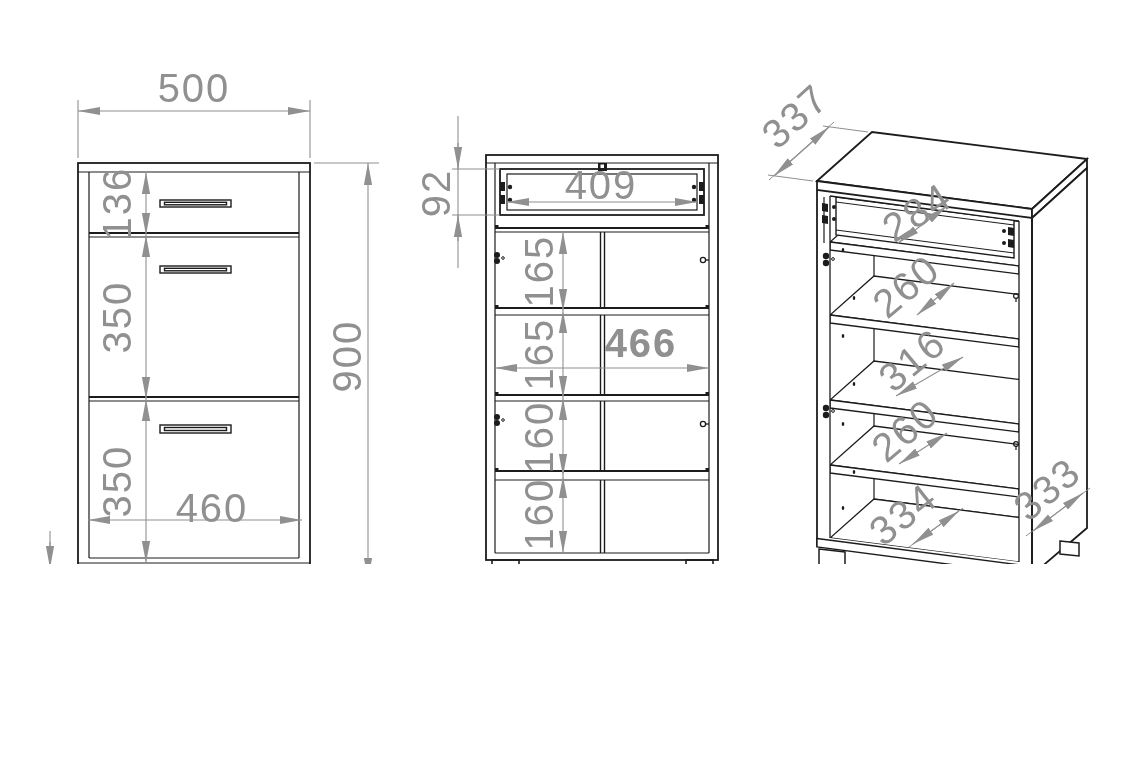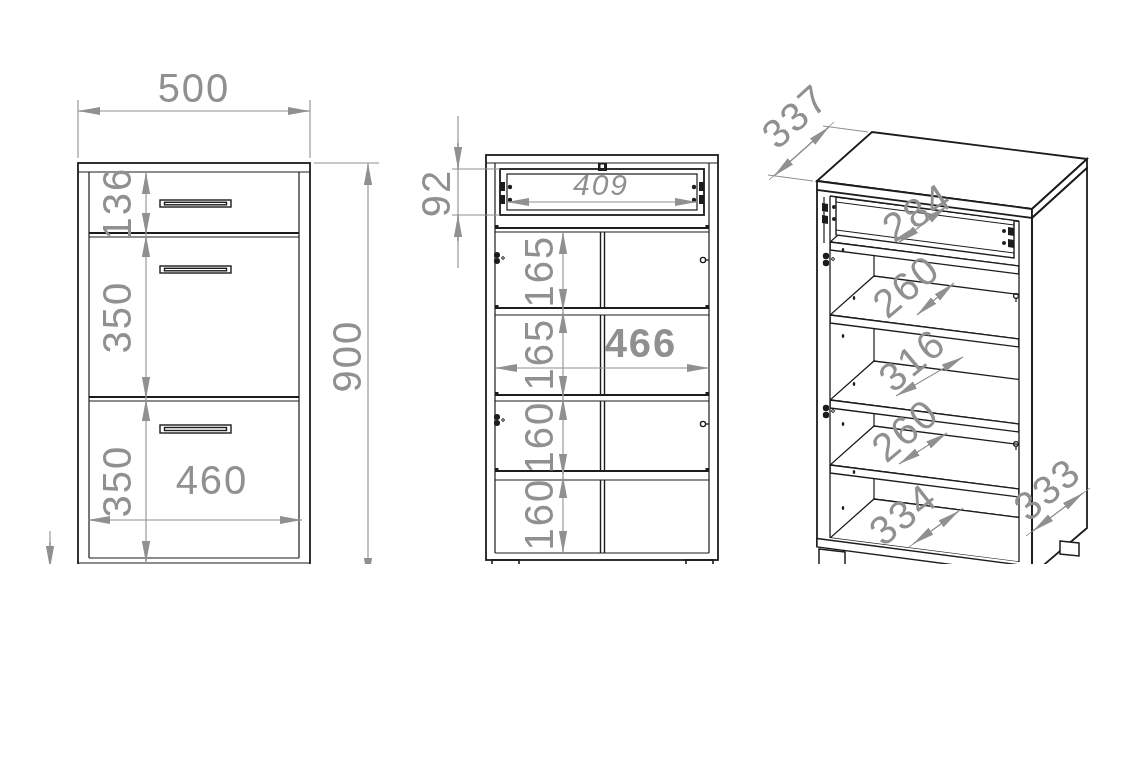--- a/index.html
+++ b/index.html
@@ -2,21 +2,21 @@
 <html><head>
 <meta charset="utf-8">
 <style>
   html,body{margin:0;padding:0;background:#fff;}
   .canvas{position:relative;width:1123px;height:564px;background:#fff;overflow:hidden;
           font-family:"Liberation Sans",sans-serif;}
   .canvas svg{position:absolute;left:0;top:0;}
   .dim{position:absolute;color:#909090;font-size:40px;letter-spacing:2px;line-height:1;
        transform:translate(-50%,-50%) rotate(var(--r,0deg));white-space:nowrap;
        font-family:"Liberation Sans",sans-serif;}
-  .dim.small{font-size:30px;font-style:italic;}
+  .dim.small{font-size:40px;}
 </style>
 </head>
 <body>
 
 <div class="canvas">
 
 <svg width="1123" height="764" viewBox="0 0 1123 764">
   <defs>
     <marker id="ah" markerUnits="userSpaceOnUse" markerWidth="22" markerHeight="10" refX="22" refY="5" orient="auto-start-reverse">
       <path d="M22,5 L0,0.9 L0,9.1 Z" fill="#909090"></path>
@@ -255,21 +255,21 @@
     <line x1="1026" y1="536" x2="1090" y2="488" stroke-width="1"></line>
     <line x1="1033" y1="531" x2="1083" y2="493" marker-start="url(#ah)" marker-end="url(#ah)"></line>
   </g>
 </svg>
 
 <div class="dim" style="left:194px;top:88px;">500</div>
 <div class="dim" style="left:347px;top:356px;--r:-90deg;">900</div>
 <div class="dim" style="left:117px;top:203px;--r:-90deg;">136</div>
 <div class="dim" style="left:117px;top:317px;--r:-90deg;">350</div>
 <div class="dim" style="left:117px;top:481px;--r:-90deg;">350</div>
-<div class="dim" style="left:212px;top:480px;">460</div>
+<div class="dim" style="left:212px;top:508px;">460</div>
 <div class="dim" style="left:27px;top:585px;--r:-90deg;">20</div>
 
 <div class="dim" style="left:436px;top:193px;--r:-90deg;">92</div>
 <div class="dim small" style="left:601px;top:185px;">409</div>
 <div class="dim" style="left:539px;top:271px;--r:-90deg;">165</div>
 <div class="dim" style="left:539px;top:354px;--r:-90deg;">165</div>
 <div class="dim" style="left:539px;top:437px;--r:-90deg;">160</div>
 <div class="dim" style="left:539px;top:514px;--r:-90deg;">160</div>
 <div class="dim" style="left:641px;top:343px;font-weight:bold;">466</div>
 

